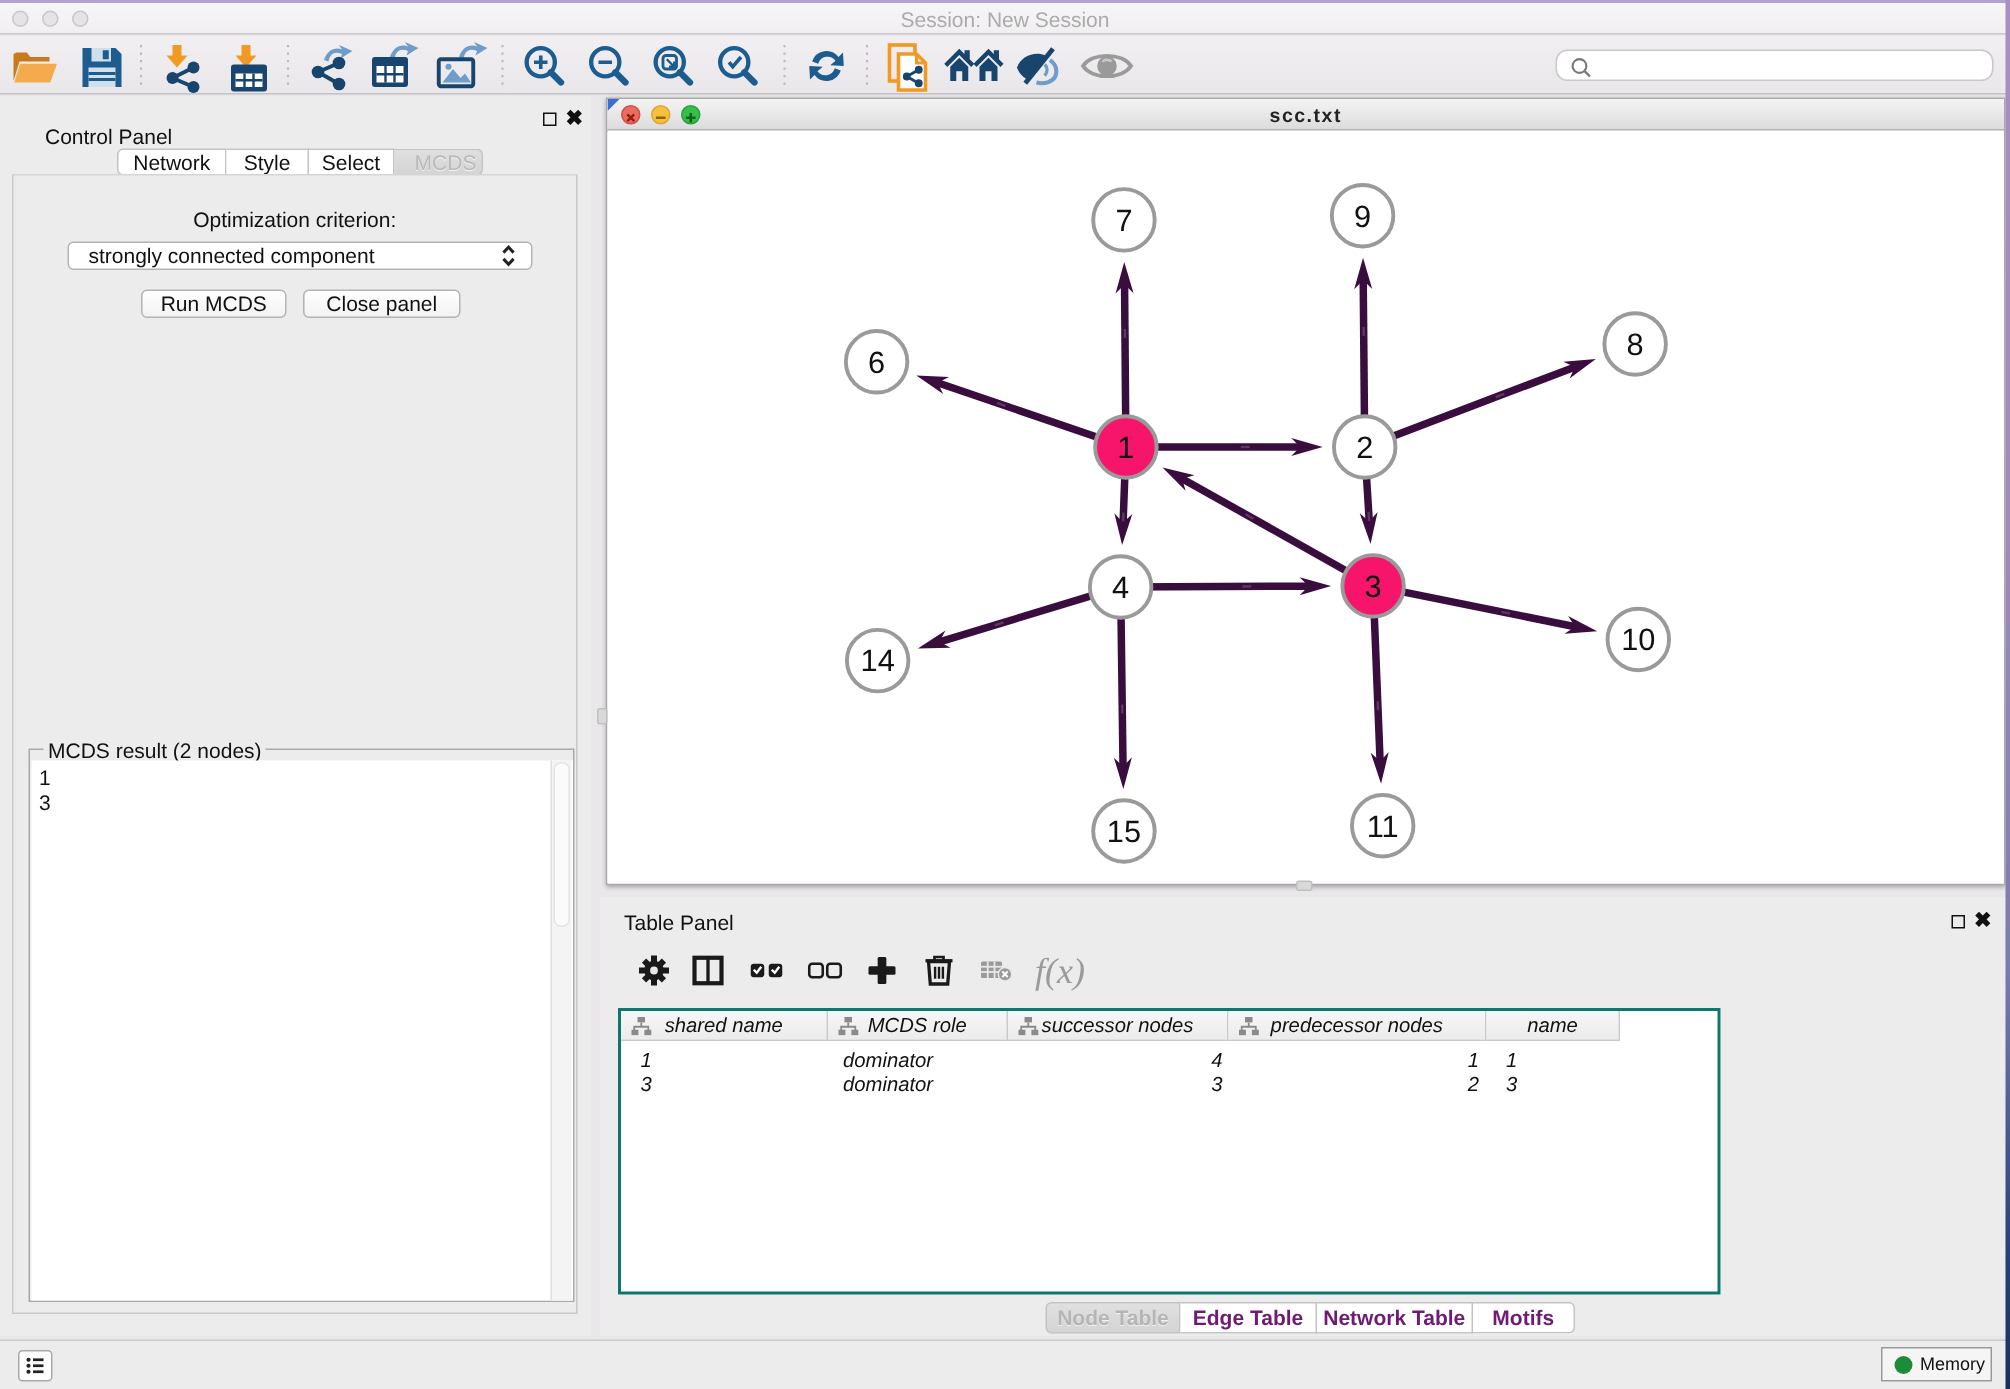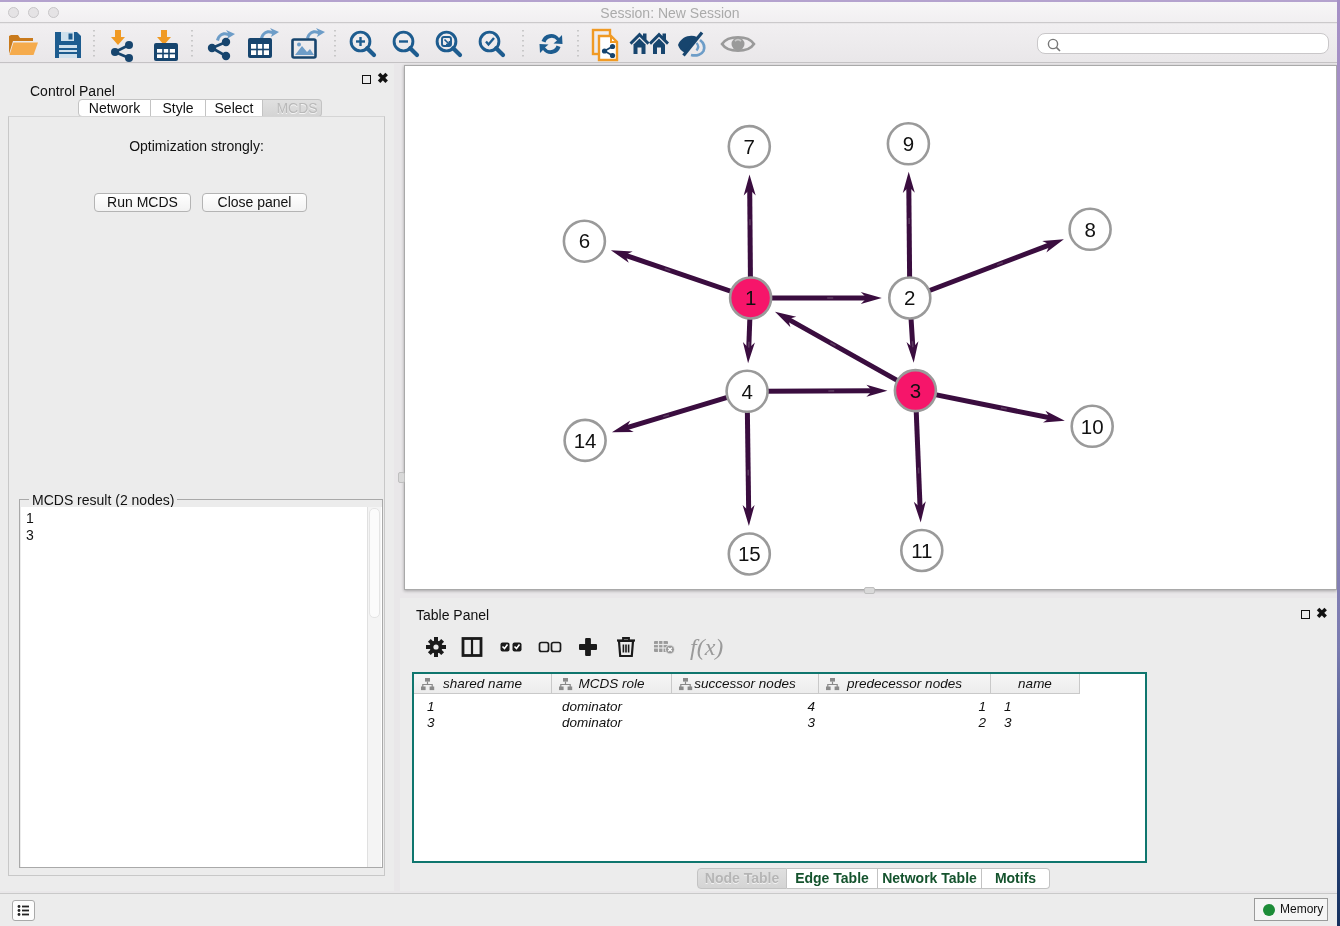--- a/index.html
+++ b/index.html
@@ -41,21 +41,21 @@
 .tl2 { position:absolute; top:4px; width:13px; height:13px; border-radius:50%; }
 .netcanvas { position:absolute; left:0; top:22px; width:931px; height:501px; background:#fff; }
 
 
 .tpanel { position:absolute; left:400px; top:598px; width:937px; height:293px; background:#ececec; }
 .tpanel-title { position:absolute; left:16px; top:9px; font-size:14px; color:#111; }
 .ttable { position:absolute; left:12px; top:74px; width:735px; height:191px; background:#fff; border:2px solid #0f766e;font-style:italic; }
 .thead { position:absolute; top:0; height:20px; background:linear-gradient(to bottom,#f6f6f6,#ececec); border-bottom:1px solid #c9c9c9; border-right:1px solid #c9c9c9; }
 .thead-text { position:absolute; top:2px; width:100%; text-align:center; font-size:13.5px; color:#111; }
 .trow { position:absolute; font-size:13.5px; color:#111; }
-.btab { position:absolute; top:270px; height:21px; background:#fff; border:1px solid #c3c3c3; font-size:14px; font-weight:bold; text-align:center; line-height:19px; color:#14532d; }
+.btab { position:absolute; top:270px; height:21px; background:#fff; border:1px solid #c3c3c3; font-size:14px; font-weight:bold; text-align:center; line-height:19px; color:#701a75; }
 .btab.gray { background:linear-gradient(to bottom,#e0e0e0,#d4d4d4); color:#b5b5b5; text-shadow:0 1px 0 #f2f2f2; }
 
 
 .statusbar { position:absolute; left:0; top:893px; width:1340px; height:33px; background:#ececec; border-top:1px solid #c9c9c9; }
 .sb-btn { position:absolute; left:12px; top:6px; width:23px; height:21px; background:#fdfdfd; border:1px solid #a9a9a9; border-radius:3px; }
 .mem-btn { position:absolute; left:1254px; top:4px; width:74px; height:23px; background:#f5f5f5; border:1px solid #9a9a9a; font-size:12px; color:#111; text-align:left; line-height:21px; padding-left:25px; }
 .mem-dot { position:absolute; left:8px; top:5px; width:12px; height:12px; border-radius:50%; background:#1d8c38; }
 </style>
 </head>
 <body>
@@ -197,34 +197,61 @@
 
   <div class="cpanel">
     <div class="cpanel-title">Control Panel</div>
     <div class="float-ic" style="left:362px; top:11px;"></div>
     <div class="close-ic" style="left:377px; top:6px;">✖</div>
     <div class="tab" style="left:78px; width:73px; border-radius:4px 0 0 4px;">Network</div>
     <div class="tab" style="left:151px; width:55px; border-left:none;">Style</div>
     <div class="tab" style="left:206px; width:57px; border-left:none;">Select</div>
     <div class="tab gray" style="left:263px; width:59px; border-left:none; border-radius:0 4px 4px 0;padding-left:10px;">MCDS</div>
     <div class="tabpane">
-      <div class="opt-label">Optimization strongly:</div>
+      <div class="opt-label">Optimization criterion:</div>
+      <div class="combo">strongly connected component
+        <svg width="14" height="17" style="position:absolute; right:8px; top:0px;" viewBox="0 0 14 17">
+          <path d="M3.6 6.4 L7 2.8 L10.4 6.4" fill="none" stroke="#222" stroke-width="2"></path>
+          <path d="M3.6 10.6 L7 14.2 L10.4 10.6" fill="none" stroke="#222" stroke-width="2"></path>
+        </svg>
+      </div>
       <div class="btn" style="left:85px; width:97px;">Run MCDS</div>
       <div class="btn" style="left:193px; width:105px;">Close panel</div>
       <div class="groupbox">
         <div class="groupbox-label">MCDS result (2 nodes)</div>
         <div class="resultarea">1<br>3</div>
         <div class="result-scroll">
           <div class="result-thumb"></div>
         </div>
       </div>
     </div>
   </div>
 
   <div class="netwin">
+    <div class="netwin-titlebar">
+      <svg width="8" height="8" style="position:absolute;left:0;top:0;" viewBox="0 0 8 8">
+        <path d="M0 0 L8 0 L0 8 Z" fill="#3b6fd4"></path>
+      </svg>
+      <div class="tl2" style="left:9px; background:#ed6a5e; border:1px solid #ce5046;">
+        <svg width="11" height="11" viewBox="0 0 12 12">
+          <path d="M3.5 3.5 L8.5 8.5 M8.5 3.5 L3.5 8.5" stroke="#8c1f13" stroke-width="1.7"></path>
+        </svg>
+      </div>
+      <div class="tl2" style="left:29px; background:#f5c03a; border:1px solid #dba835;">
+        <svg width="11" height="11" viewBox="0 0 12 12">
+          <path d="M2.5 6 L9.5 6" stroke="#8f5f1e" stroke-width="1.9"></path>
+        </svg>
+      </div>
+      <div class="tl2" style="left:49px; background:#34bf49; border:1px solid #2aa23c;">
+        <svg width="11" height="11" viewBox="0 0 12 12">
+          <path d="M6 2.5 L6 9.5 M2.5 6 L9.5 6" stroke="#11611d" stroke-width="1.9"></path>
+        </svg>
+      </div>
+      <div class="netwin-title">scc.txt</div>
+    </div>
     <div class="netcanvas">
       <svg id="graph" width="931" height="501" viewBox="0 0 931 501">
       <line x1="345.6" y1="210.0" x2="344.7" y2="100.6" stroke="#3a0d3f" stroke-width="5"></line>
       <polygon points="344.5,86.6 350.7,107.5 344.7,101.6 338.7,107.6" fill="#3a0d3f"></polygon>
       <line x1="345.0" y1="137.3" x2="344.9" y2="131.3" stroke="#5c3a60" stroke-width="1.6"></line>
       <line x1="345.6" y1="210.0" x2="219.1" y2="166.8" stroke="#3a0d3f" stroke-width="5"></line>
       <polygon points="205.9,162.3 227.7,163.4 220.1,167.1 223.8,174.7" fill="#3a0d3f"></polygon>
       <line x1="265.3" y1="182.6" x2="259.7" y2="180.6" stroke="#5c3a60" stroke-width="1.6"></line>
       <line x1="345.6" y1="210.0" x2="462.8" y2="210.0" stroke="#3a0d3f" stroke-width="5"></line>
       <polygon points="476.8,210.0 455.8,216.0 461.8,210.0 455.8,204.0" fill="#3a0d3f"></polygon>

